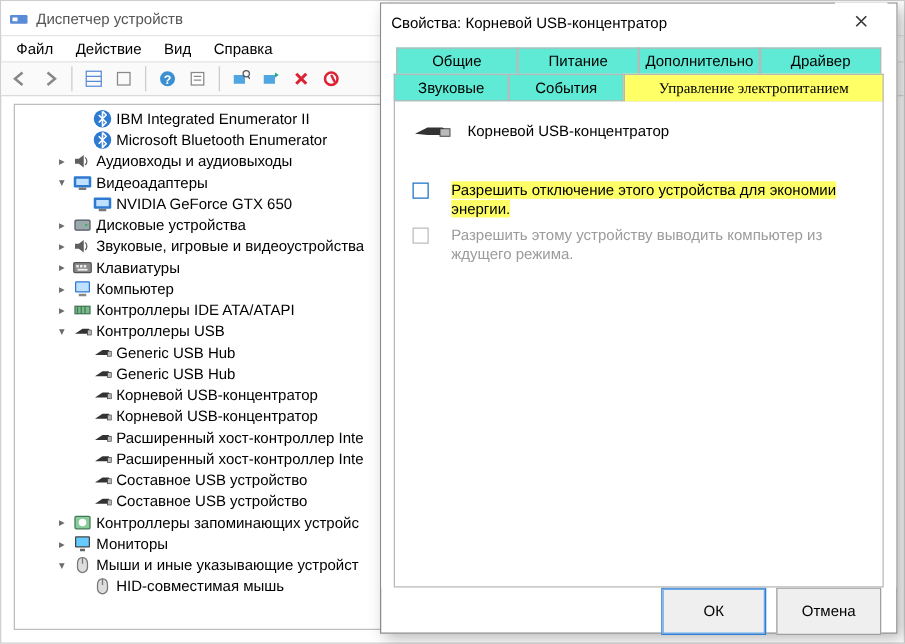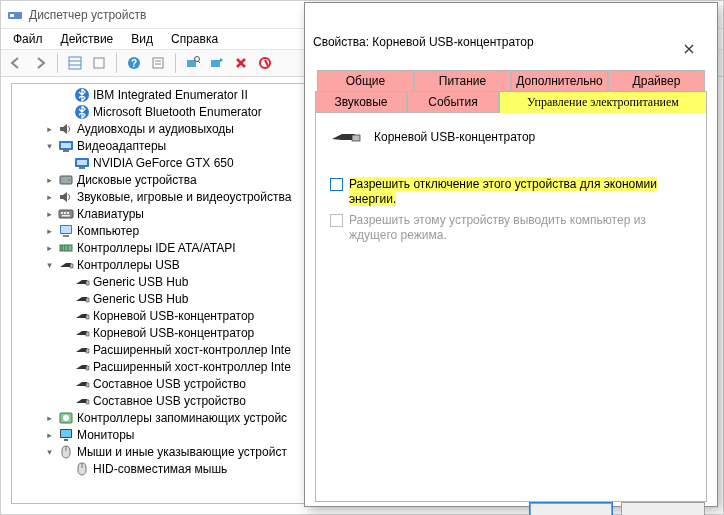--- a/index.html
+++ b/index.html
@@ -17,43 +17,43 @@
 
   .tree-wrap { position: absolute; left: 10px; right: 10px; top: 82px; bottom: 10px; border: 1px solid #bdbdbd; background: #fff; overflow: hidden; }
   .tree { padding: 2px 0; }
   .node { display: flex; align-items: center; height: 17px; white-space: nowrap; }
   .exp { width: 11px; text-align: center; color: #6b6b6b; font-size: 9px; cursor: default; }
   .nicon { width: 16px; height: 16px; margin: 0 3px; display: inline-flex; align-items: center; justify-content: center; }
   .nlabel { padding-right: 4px; }
 
   
   .dlg { position: absolute; left: 304px; top: 2px; width: 414px; height: 505px; background: #fff; border: 1px solid #8b8b8b; box-shadow: 4px 4px 12px rgba(0,0,0,.28); display: flex; flex-direction: column; }
-  .dlg-title { height: 30px; background: #fff; display: flex; padding: 0 8px; font-size: 12px; color: #000; margin-top: 32px; }
+  .dlg-title { height: 30px; background: #fff; display: flex; align-items: center; padding: 0 8px; font-size: 12px; color: #000; }
   .dlg-title .title-txt { flex: 1; }
   .dlg-close { width: 42px; height: 30px; margin: -1px -1px 0 0; background: #fff; color: #333; display: flex; align-items: center; justify-content: center; font-size: 13px; }
   .dlg-body { flex: 1; background: #fff; position: relative; padding: 0 10px; }
 
   .tabs { margin-top: 6px; }
   .tabrow { display: flex; }
-  .tab { border: 1px solid #b8b8b8; border-bottom: none; background: #fca5a5; padding: 3px 0; font-size: 12px; text-align: center; position: relative; }
+  .tab { border: 1px solid #b8b8b8; border-bottom: none; background: #5eead4; padding: 3px 0; font-size: 12px; text-align: center; position: relative; }
   .tabrow.top .tab { border-top-width: 1px; }
   .tabrow.top { margin-left: 2px; margin-right: 2px; }
   .tabrow.bot .tab { }
   .tab.active { background: #fff; z-index: 3; }
   .tab.active.hl { background: #ffff66; }
   .tabpanel { border: 1px solid #b8b8b8; margin-top: -1px; height: 390px; padding: 14px 14px; position: relative; }
 
   .tabrow.top .tab { flex: 1; }
   .tabrow.bot .tab:nth-child(1){ width: 92px; }
   .tabrow.bot .tab:nth-child(2){ width: 92px; }
   .tabrow.bot .tab:nth-child(3){ flex:1;font-family:Liberation Serif, serif; }
 
   .dev-header { display: flex; align-items: center; gap: 12px; margin-bottom: 30px; }
   .usb-ico { width: 32px; height: 20px; }
-  .chk-row { display: flex; align-items: flex-start; gap: 6px; margin-bottom: 6px; }
+  .chk-row { display: flex; align-items: flex-start; gap: 18px; margin-bottom: 6px; }
   .chk { width: 13px; height: 13px; border: 1px solid #1a73c7; background: #fff; flex: none; margin-top: 1px; }
   .chk.disabled { border-color: #bdbdbd; }
   .chk-label { line-height: 15px; }
   .chk-label.disabled { color: #9b9b9b; }
   .hl-y { background: #ffff66; }
 
   .dlg-buttons { height: 40px; display: flex; align-items: center; justify-content: flex-end; gap: 8px; padding: 0 12px; }
   .wbtn { min-width: 84px; height: 38px; border: 1px solid #a0a0a0; background: #efefef; font-size: 12px; display: inline-flex; align-items: center; justify-content: center; }
   .wbtn.default { border-color: #2f7cd3; box-shadow: 0 0 0 1px #6aa9ea inset; }
 

